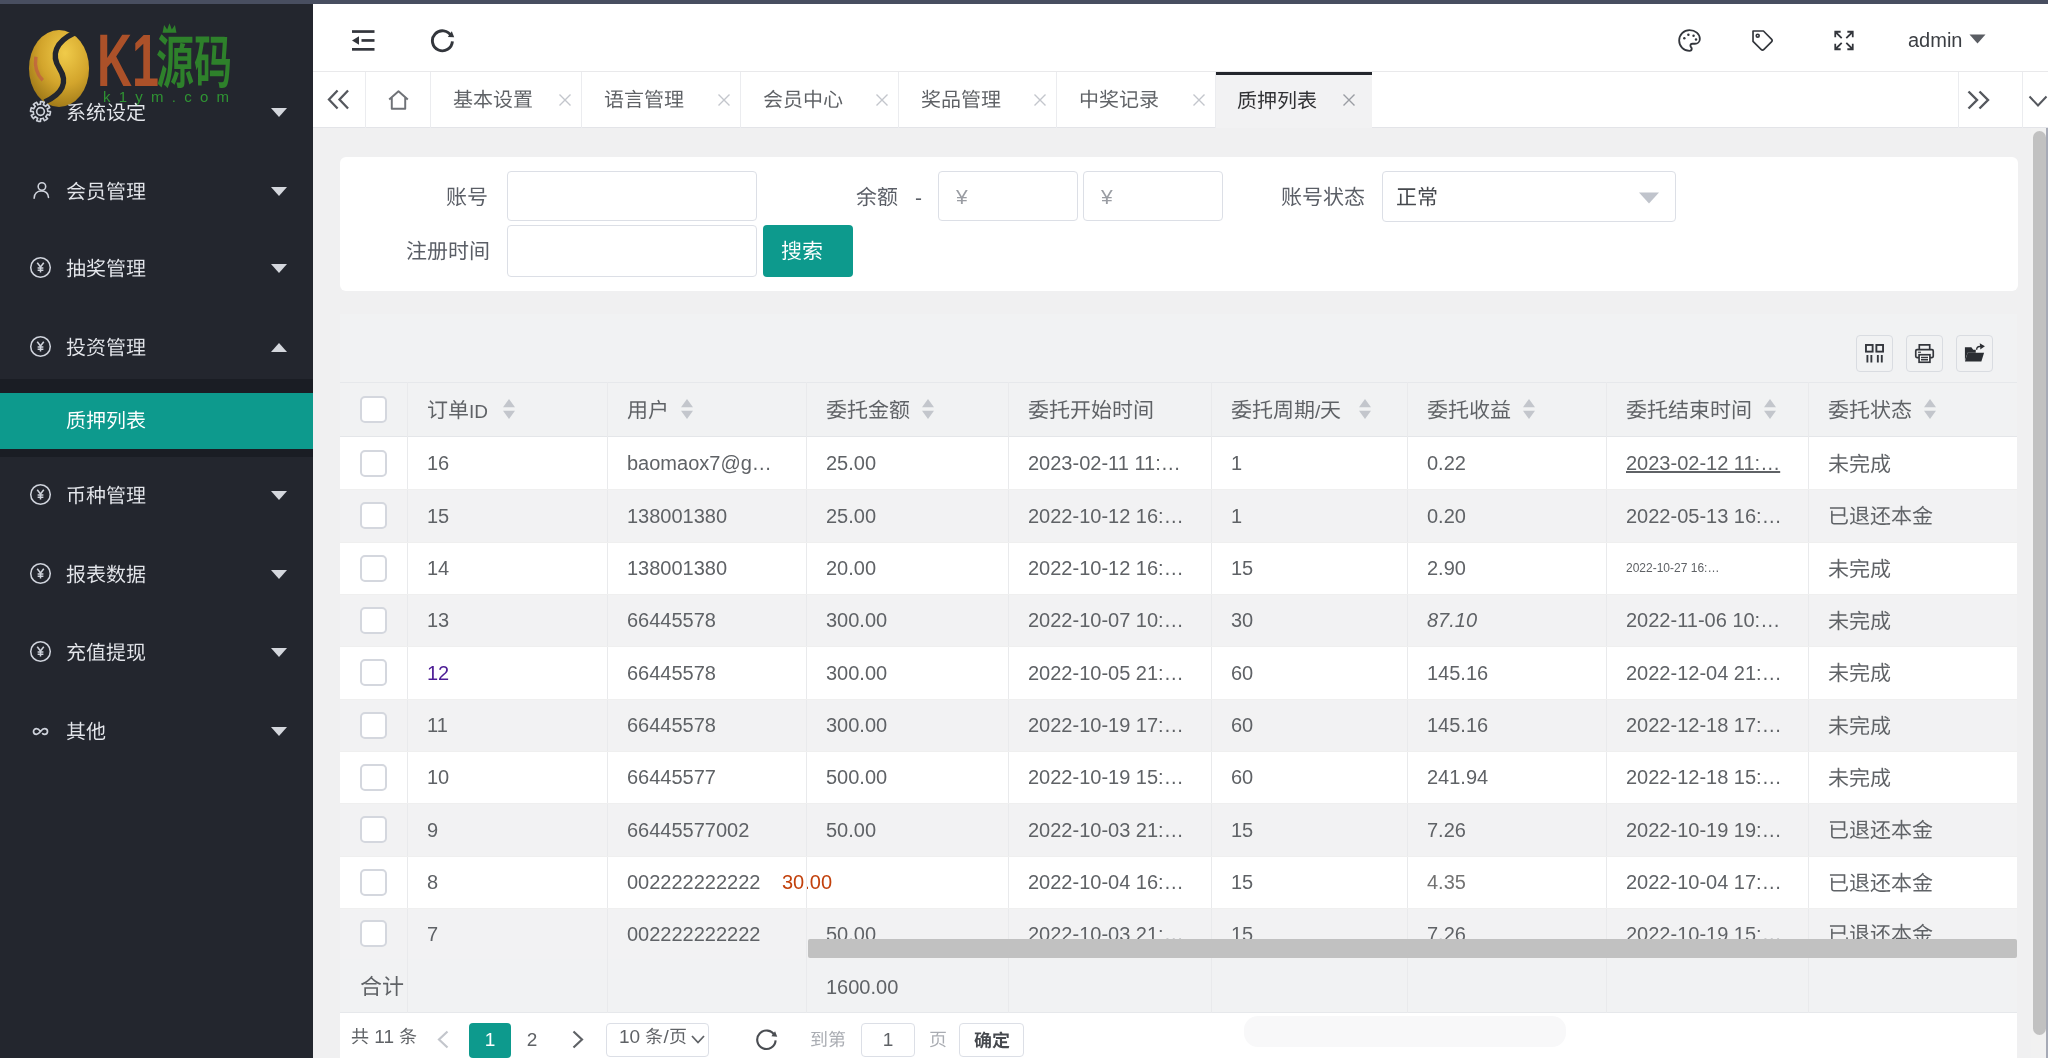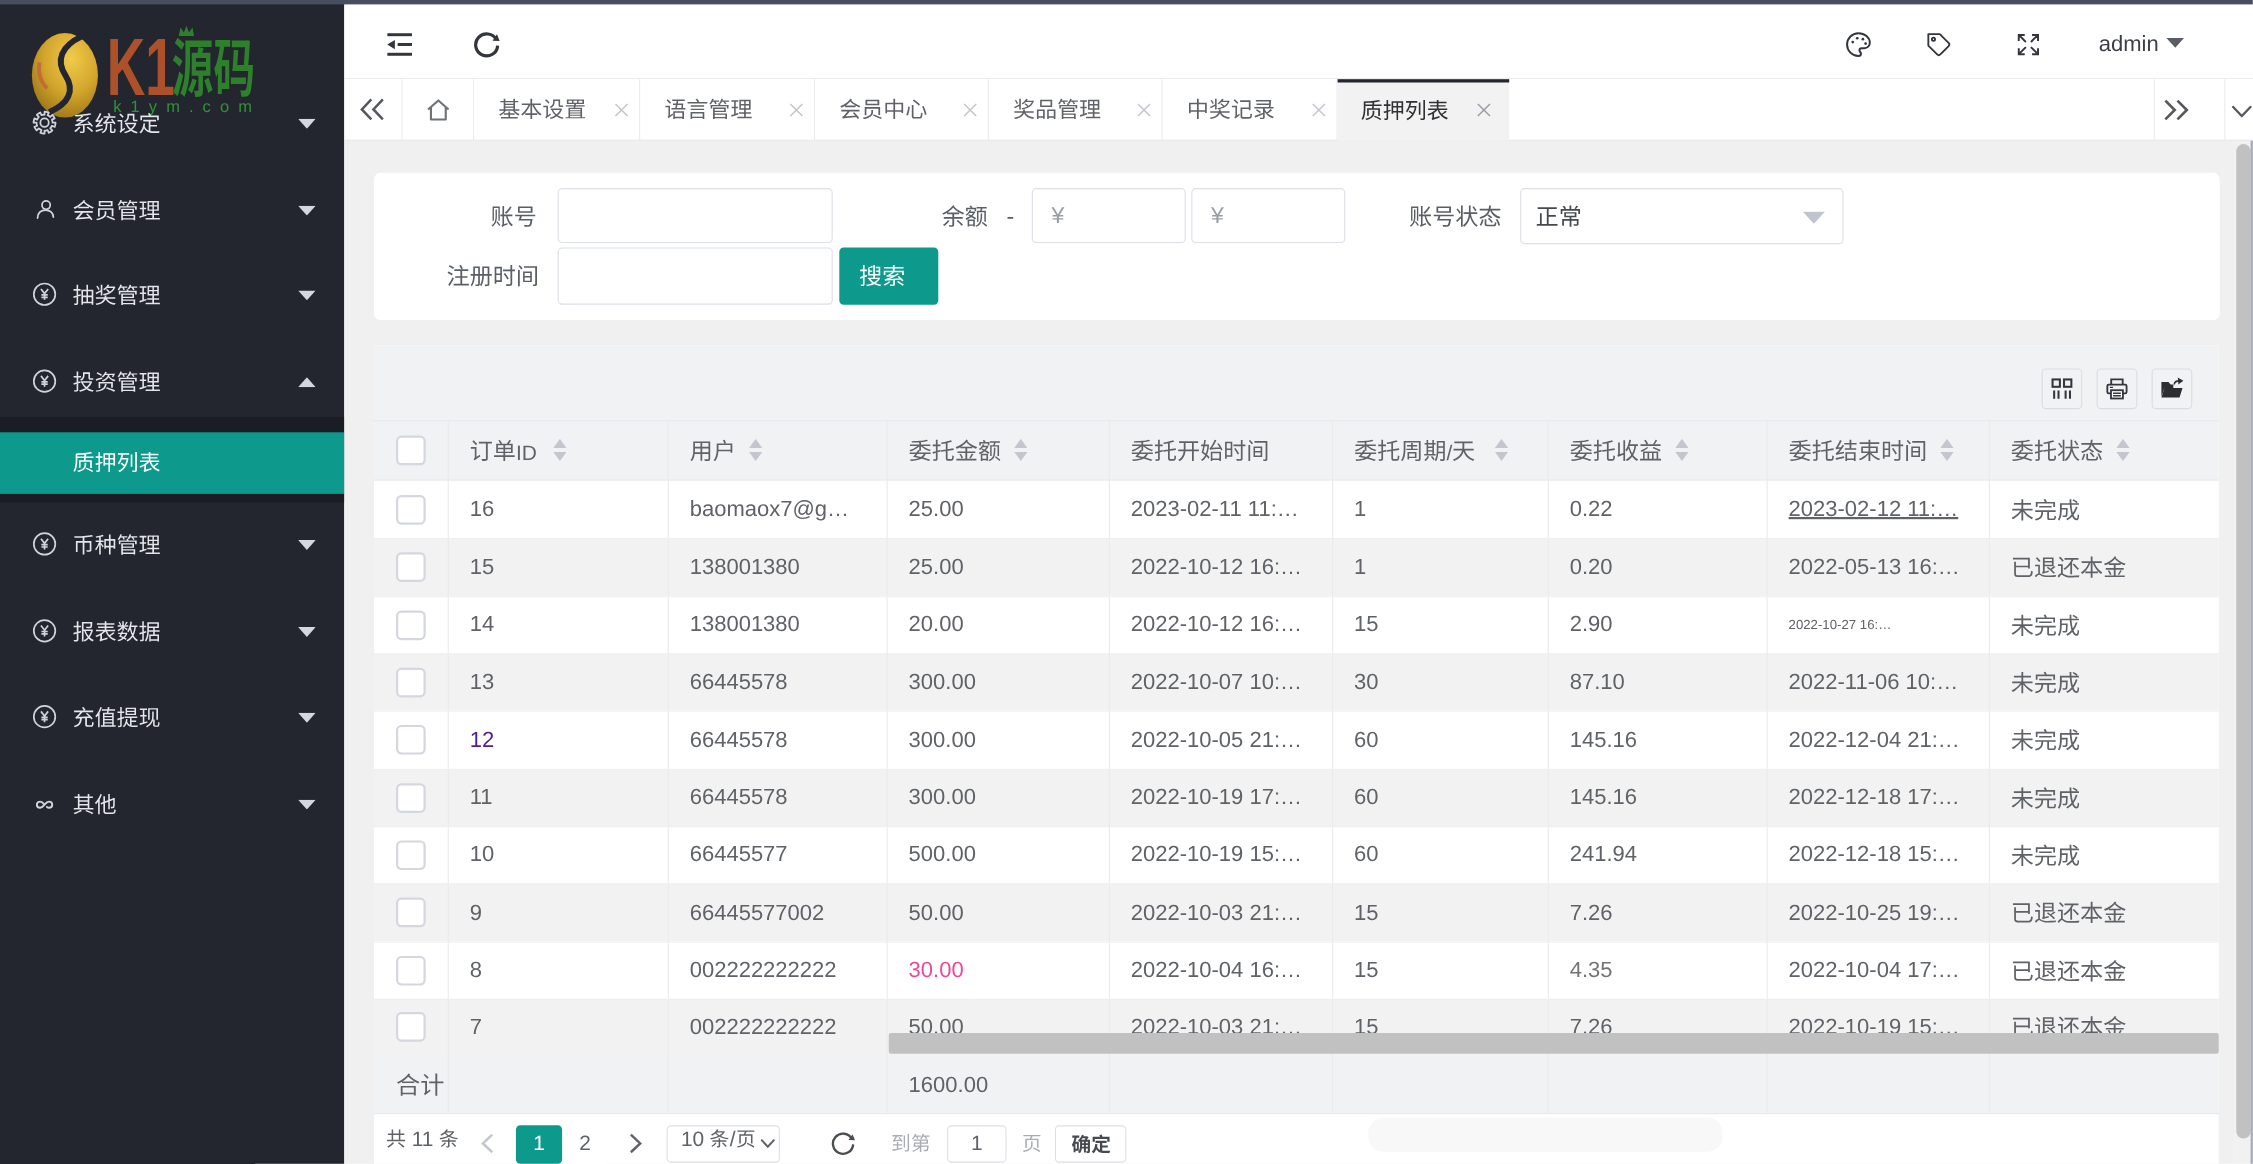--- a/index.html
+++ b/index.html
@@ -527,21 +527,21 @@
       <use href="#z5b8c" x="1000"></use>
       <use href="#z6210" x="2000"></use>
     </svg></div>
 <div class="ab" style="left:340px;top:594px;width:1677px;height:52px;background:#f2f2f3"></div>
 <div class="ab" style="left:359.5px;top:606.5px;width:27px;height:27px;background:#fff;border:2px solid #d4d7de;border-radius:5px"></div>
 <div style="position:absolute;left:427px;top:606.0px;font-size:20px;line-height:28px;color:#5f6266;white-space:pre;">13</div>
 <div style="position:absolute;left:627px;top:606.0px;font-size:20px;line-height:28px;color:#5f6266;white-space:pre;">66445578</div>
 <div style="position:absolute;left:826px;top:606.0px;font-size:20px;line-height:28px;color:#5f6266;white-space:pre;">300.00</div>
 <div style="position:absolute;left:1028px;top:606.0px;font-size:20px;line-height:28px;color:#5f6266;white-space:pre;">2022-10-07 10:…</div>
 <div style="position:absolute;left:1231px;top:606.0px;font-size:20px;line-height:28px;color:#5f6266;white-space:pre;">30</div>
-<div style="position:absolute;left:1427px;top:606.0px;font-size:20px;line-height:28px;color:#5f6266;white-space:pre;">87.10</div>
+<div style="position:absolute;left:1427px;top:606.0px;font-size:20px;line-height:28px;color:#5f6266;white-space:pre;font-style:italic;">87.10</div>
 <div style="position:absolute;left:1626px;top:606.0px;font-size:20px;line-height:28px;color:#5f6266;white-space:pre;">2022-11-06 10:…</div>
 <div style="position:absolute;left:1828px;top:609.5px;"><svg width="63.0" height="21" viewBox="0 -880 3000 1000" fill="#5f6266" style="vertical-align:-0.12em;">
       <use href="#z672a" x="0"></use>
       <use href="#z5b8c" x="1000"></use>
       <use href="#z6210" x="2000"></use>
     </svg></div>
 <div class="ab" style="left:340px;top:646px;width:1677px;height:53px;background:#fff"></div>
 <div class="ab" style="left:359.5px;top:659.0px;width:27px;height:27px;background:#fff;border:2px solid #d4d7de;border-radius:5px"></div>
 <div style="position:absolute;left:427px;top:658.5px;font-size:20px;line-height:28px;color:#4c1d95;white-space:pre;">12</div>
 <div style="position:absolute;left:627px;top:658.5px;font-size:20px;line-height:28px;color:#5f6266;white-space:pre;">66445578</div>
@@ -584,33 +584,33 @@
       <use href="#z6210" x="2000"></use>
     </svg></div>
 <div class="ab" style="left:340px;top:803px;width:1677px;height:53px;background:#f2f2f3"></div>
 <div class="ab" style="left:359.5px;top:816.0px;width:27px;height:27px;background:#fff;border:2px solid #d4d7de;border-radius:5px"></div>
 <div style="position:absolute;left:427px;top:815.5px;font-size:20px;line-height:28px;color:#5f6266;white-space:pre;">9</div>
 <div style="position:absolute;left:627px;top:815.5px;font-size:20px;line-height:28px;color:#5f6266;white-space:pre;">66445577002</div>
 <div style="position:absolute;left:826px;top:815.5px;font-size:20px;line-height:28px;color:#5f6266;white-space:pre;">50.00</div>
 <div style="position:absolute;left:1028px;top:815.5px;font-size:20px;line-height:28px;color:#5f6266;white-space:pre;">2022-10-03 21:…</div>
 <div style="position:absolute;left:1231px;top:815.5px;font-size:20px;line-height:28px;color:#5f6266;white-space:pre;">15</div>
 <div style="position:absolute;left:1427px;top:815.5px;font-size:20px;line-height:28px;color:#5f6266;white-space:pre;">7.26</div>
-<div style="position:absolute;left:1626px;top:815.5px;font-size:20px;line-height:28px;color:#5f6266;white-space:pre;">2022-10-25 19:…</div>
+<div style="position:absolute;left:1626px;top:815.5px;font-size:20px;line-height:28px;color:#5f6266;white-space:pre;">2022-10-19 19:…</div>
 <div style="position:absolute;left:1828px;top:819.0px;"><svg width="105.0" height="21" viewBox="0 -880 5000 1000" fill="#5f6266" style="vertical-align:-0.12em;">
       <use href="#z5df2" x="0"></use>
       <use href="#z9000" x="1000"></use>
       <use href="#z8fd8" x="2000"></use>
       <use href="#z672c" x="3000"></use>
       <use href="#z91d1" x="4000"></use>
     </svg></div>
 <div class="ab" style="left:340px;top:856px;width:1677px;height:52px;background:#fff"></div>
 <div class="ab" style="left:359.5px;top:868.5px;width:27px;height:27px;background:#fff;border:2px solid #d4d7de;border-radius:5px"></div>
 <div style="position:absolute;left:427px;top:868.0px;font-size:20px;line-height:28px;color:#5f6266;white-space:pre;">8</div>
 <div style="position:absolute;left:627px;top:868.0px;font-size:20px;line-height:28px;color:#5f6266;white-space:pre;">002222222222</div>
-<div style="position:absolute;left:826px;top:868.0px;font-size:20px;line-height:28px;color:#ec4899;white-space:pre;">30.00</div>
+<div style="position:absolute;left:782px;top:868.0px;font-size:20px;line-height:28px;color:#c2410c;white-space:pre;">30.00</div>
 <div style="position:absolute;left:1028px;top:868.0px;font-size:20px;line-height:28px;color:#5f6266;white-space:pre;">2022-10-04 16:…</div>
 <div style="position:absolute;left:1231px;top:868.0px;font-size:20px;line-height:28px;color:#5f6266;white-space:pre;">15</div>
 <div style="position:absolute;left:1427px;top:868.0px;font-size:20px;line-height:28px;color:#737373;white-space:pre;">4.35</div>
 <div style="position:absolute;left:1626px;top:868.0px;font-size:20px;line-height:28px;color:#5f6266;white-space:pre;">2022-10-04 17:…</div>
 <div style="position:absolute;left:1828px;top:871.5px;"><svg width="105.0" height="21" viewBox="0 -880 5000 1000" fill="#5f6266" style="vertical-align:-0.12em;">
       <use href="#z5df2" x="0"></use>
       <use href="#z9000" x="1000"></use>
       <use href="#z8fd8" x="2000"></use>
       <use href="#z672c" x="3000"></use>
       <use href="#z91d1" x="4000"></use>

